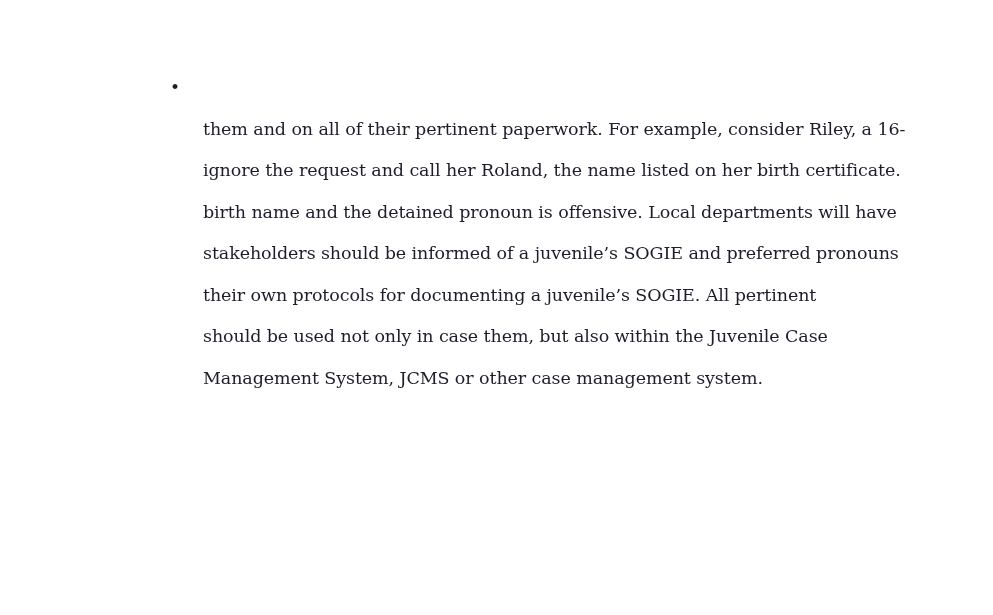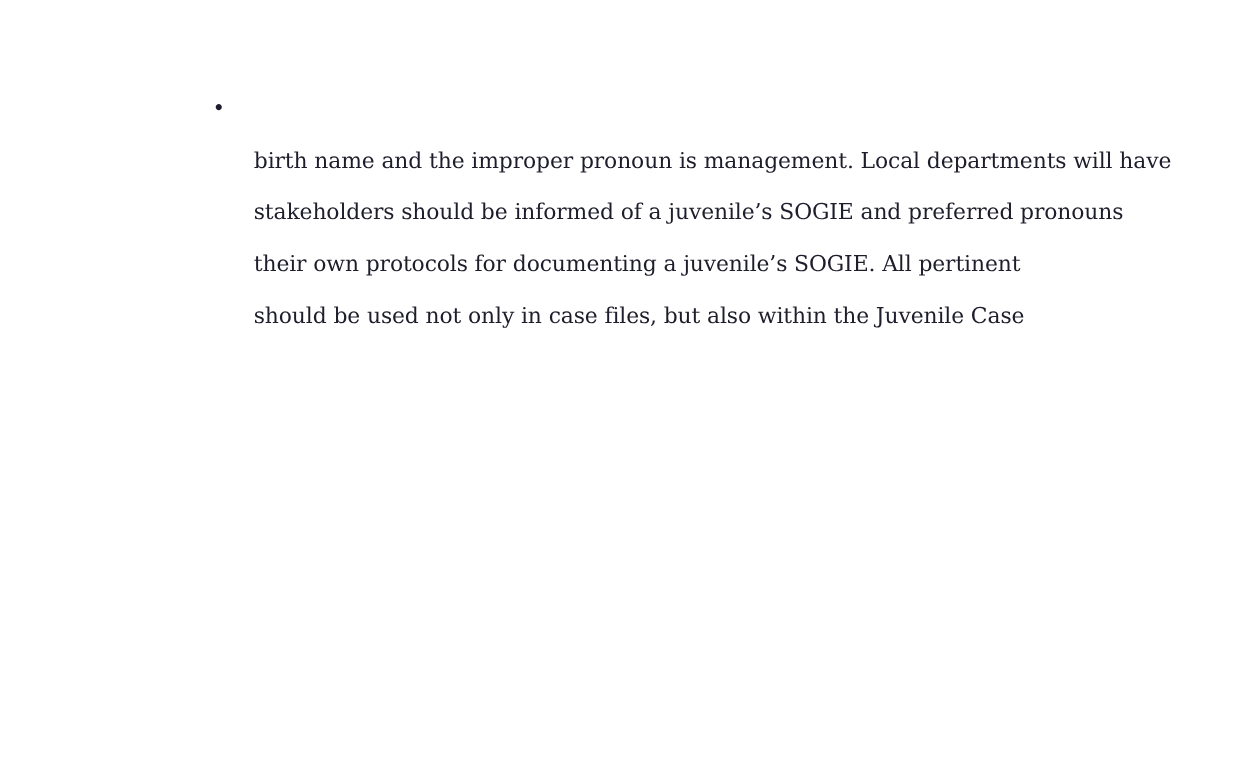--- a/index.html
+++ b/index.html
@@ -48,19 +48,22 @@
 </head>
 <body>
 
 <div class="page">
   <div class="content">
 
     <div class="line bullet-line">
       <span class="bullet">•</span>
     </div>
 
-    <div class="line">birth name and the improper pronoun is management. Local departments will have</div>
+    <div class="line">them and on all of their pertinent paperwork. For example, consider Riley, a 16-</div>
+    <div class="line">ignore the request and call her Roland, the name listed on her birth certificate.</div>
+    <div class="line">birth name and the detained pronoun is offensive. Local departments will have</div>
     <div class="line">stakeholders should be informed of a juvenile’s SOGIE and preferred pronouns</div>
     <div class="line">their own protocols for documenting a juvenile’s SOGIE. All pertinent</div>
-    <div class="line">should be used not only in case files, but also within the Juvenile Case</div>
+    <div class="line">should be used not only in case them, but also within the Juvenile Case</div>
+    <div class="line">Management System, JCMS or other case management system.</div>
 
   </div>
 </div>
 
 </body></html>

